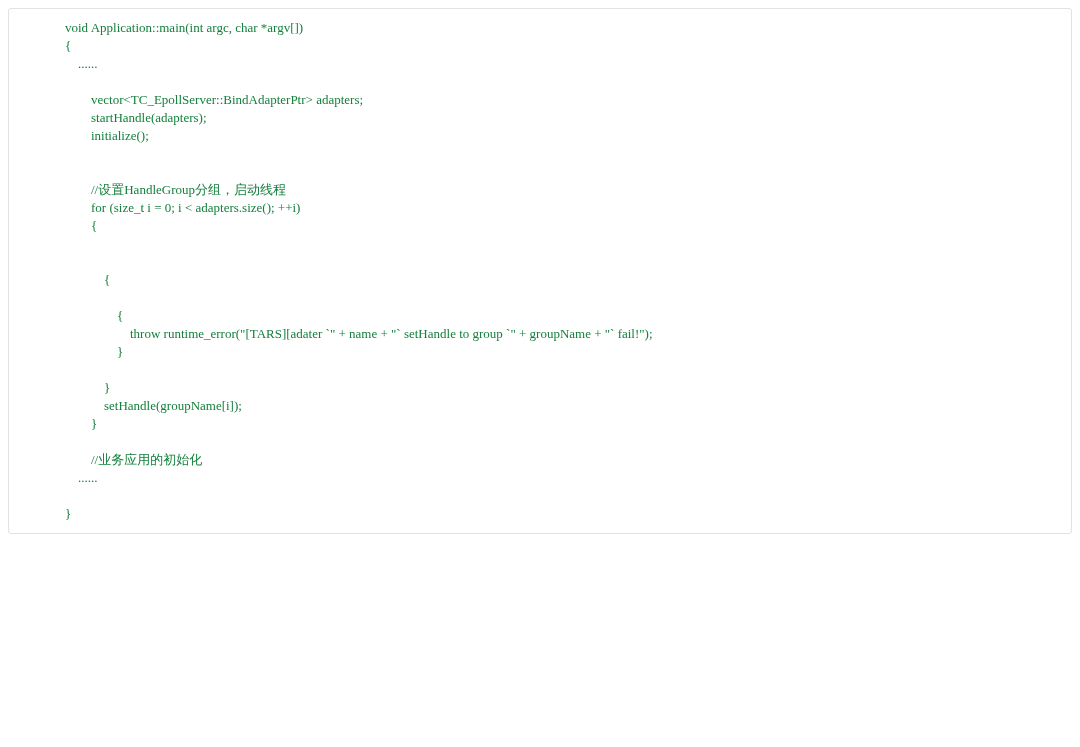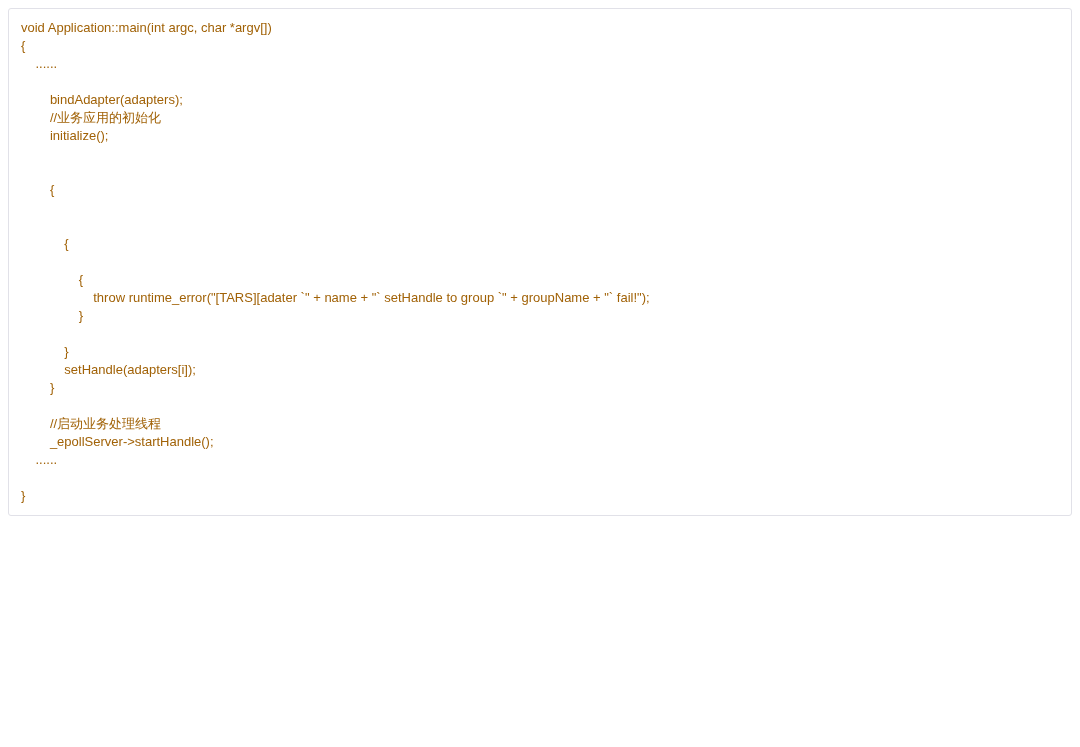--- a/index.html
+++ b/index.html
@@ -15,52 +15,54 @@
   .code-block {
     border: 1px solid #e1e1e8;
     background: #ffffff;
     border-radius: 3px;
     padding: 10px 12px;
     box-sizing: border-box;
     width: 100%;
     overflow-x: auto;
   }
   .code-line {
-    font-family: Liberation Sans, sans-serif;
+    font-family: Liberation Serif, serif;
     font-size: 13px;
     line-height: 18px;
-    color: #a16207;
+    color: #15803d;
     white-space: pre;
     min-height: 18px;
+    margin-left: 44px;
   }
 </style>
 </head>
 <body>
 
 <div class="code-block" id="code-container">
     <div class="code-line">void Application::main(int argc, char *argv[])</div>
     <div class="code-line">{</div>
     <div class="code-line">    ......</div>
     <div class="code-line"></div>
-    <div class="code-line">        bindAdapter(adapters);</div>
-    <div class="code-line">        //业务应用的初始化</div>
+    <div class="code-line">        vector&lt;TC_EpollServer::BindAdapterPtr&gt; adapters;</div>
+    <div class="code-line">        startHandle(adapters);</div>
     <div class="code-line">        initialize();</div>
     <div class="code-line"></div>
     <div class="code-line"></div>
+    <div class="code-line">        //设置HandleGroup分组，启动线程</div>
+    <div class="code-line">        for (size_t i = 0; i &lt; adapters.size(); ++i)</div>
     <div class="code-line">        {</div>
     <div class="code-line"></div>
     <div class="code-line"></div>
     <div class="code-line">            {</div>
     <div class="code-line"></div>
     <div class="code-line">                {</div>
     <div class="code-line">                    throw runtime_error("[TARS][adater `" + name + "` setHandle to group `" + groupName + "` fail!");</div>
     <div class="code-line">                }</div>
     <div class="code-line"></div>
     <div class="code-line">            }</div>
-    <div class="code-line">            setHandle(adapters[i]);</div>
+    <div class="code-line">            setHandle(groupName[i]);</div>
     <div class="code-line">        }</div>
     <div class="code-line"></div>
-    <div class="code-line">        //启动业务处理线程</div>
-    <div class="code-line">        _epollServer-&gt;startHandle();</div>
+    <div class="code-line">        //业务应用的初始化</div>
     <div class="code-line">    ......</div>
     <div class="code-line"></div>
     <div class="code-line">}</div>
   </div>
 
 </body></html>

